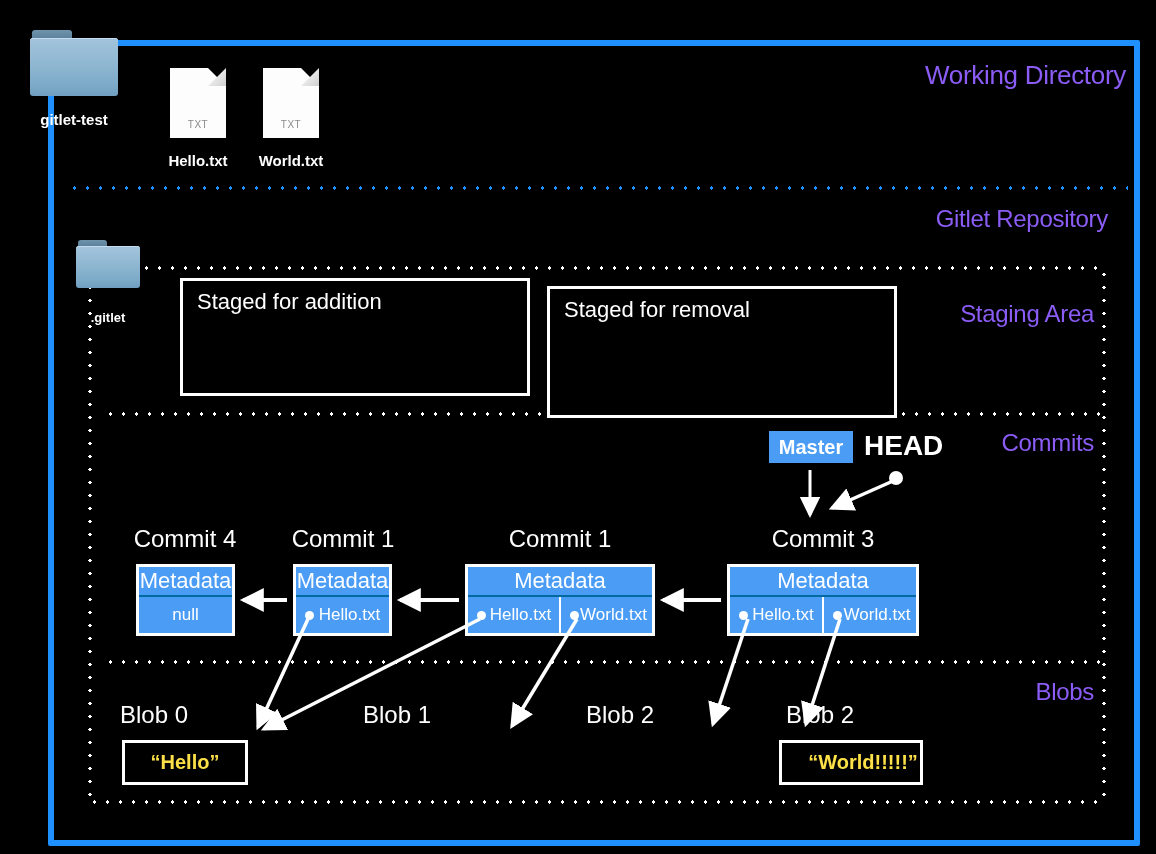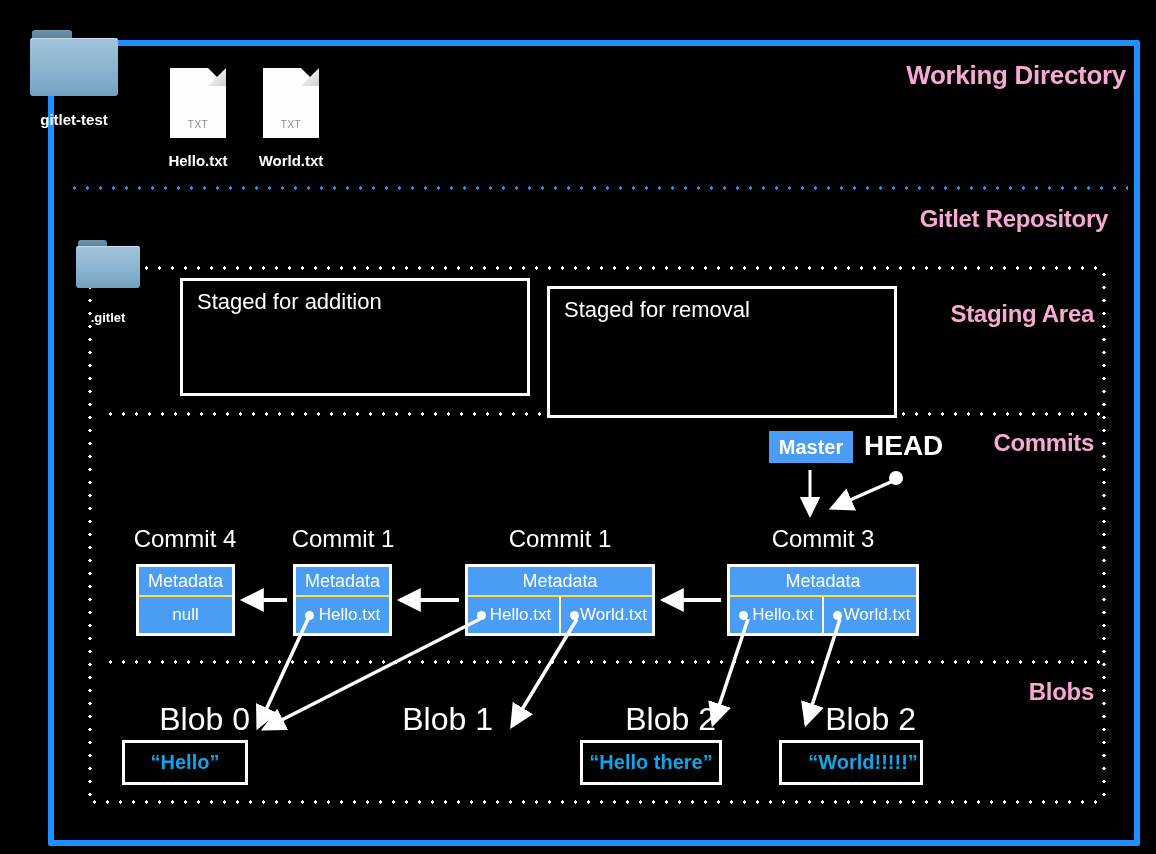--- a/index.html
+++ b/index.html
@@ -26,21 +26,21 @@
   .dots-v{
     position:absolute;width:4px;
     background-image:radial-gradient(circle, currentColor 1.6px, transparent 1.8px);
     background-size:4px 13px;background-repeat:repeat-y;
   }
   .blue-dots{color:#1e90ff;}
   .white-dots{color:#ffffff;}
 
   
   .section-title{
-    position:absolute;font-weight:bold;color:#f9a8d4;white-space:nowrap;
+    position:absolute;font-weight:normal;color:#8b5cf6;white-space:nowrap;
     letter-spacing:-0.3px;
   }
   #title-working{right:30px;top:60px;font-size:26px;}
   #title-repo{right:48px;top:205px;font-size:24px;}
   #title-staging{right:62px;top:300px;font-size:24px;}
   #title-commits{right:62px;top:429px;font-size:24px;}
   #title-blobs{right:62px;top:678px;font-size:24px;}
 
   
   .folder{position:absolute;}
@@ -124,46 +124,46 @@
   #label-commit2{left:485px;top:525px;width:150px;}
   #label-commit3{left:748px;top:525px;width:150px;}
 
   
   .commit{
     position:absolute;border:3px solid #fff;box-sizing:border-box;background:#4a9cf5;
     display:flex;flex-direction:column;
   }
   .commit .meta{
     flex:0 0 28px;display:flex;align-items:center;justify-content:center;
-    font-size:18px;color:#fff;border-bottom:2px solid #fde047;
+    font-size:22px;color:#fff;border-bottom:2px solid #0369a1;
   }
   .commit .files{flex:1;display:flex;}
   .commit .cell{
     flex:1;display:flex;align-items:center;justify-content:center;
     font-size:17px;color:#fff;position:relative;white-space:nowrap;
   }
   .commit .cell + .cell{border-left:2px solid #fff;}
   .commit .cell.with-dot{padding-left:14px;}
   .commit .cell.with-dot::before{
     content:"";position:absolute;left:9px;top:50%;margin-top:-4px;
     width:9px;height:9px;border-radius:50%;background:#fff;
   }
   #commit0{left:136px;top:564px;width:99px;height:72px;}
   #commit1{left:293px;top:564px;width:99px;height:72px;}
   #commit2{left:465px;top:564px;width:190px;height:72px;}
   #commit3{left:727px;top:564px;width:192px;height:72px;}
 
   
   .blob-label{
-    position:absolute;font-size:32px;color:#fff;text-align:right;white-space:nowrap;
+    position:absolute;font-size:24px;color:#fff;text-align:left;white-space:nowrap;
   }
   .blob-box{
     position:absolute;border:3px solid #fff;background:#000;box-sizing:border-box;
     display:flex;align-items:center;justify-content:center;
-    font-weight:bold;font-size:20px;color:#0ea5e9;white-space:nowrap;
+    font-weight:bold;font-size:20px;color:#fde047;white-space:nowrap;
   }
   #label-blob0{left:120px;top:701px;width:130px;}
   #blob0{left:122px;top:740px;width:126px;height:45px;}
   #label-blob1{left:363px;top:701px;width:130px;}
   #blob1{left:365px;top:740px;width:126px;height:45px;}
   #label-blob2{left:586px;top:701px;width:130px;}
   #blob2{left:580px;top:740px;width:142px;height:45px;}
   #label-blob3{left:786px;top:701px;width:130px;}
   #blob3{left:779px;top:740px;width:144px;height:45px;padding-left:24px;}
 
@@ -262,21 +262,20 @@
     <div class="files">
       <div class="cell with-dot">Hello.txt</div>
       <div class="cell with-dot">World.txt</div>
     </div>
   </div>
 
   <div class="blob-label" id="label-blob0">Blob 0</div>
   <div class="blob-box" id="blob0">“Hello”</div>
   <div class="blob-label" id="label-blob1">Blob 1</div>
   <div class="blob-label" id="label-blob2">Blob 2</div>
-  <div class="blob-box" id="blob2">“Hello there”</div>
   <div class="blob-label" id="label-blob3">Blob 2</div>
   <div class="blob-box" id="blob3">“World!!!!!”</div>
 
   <svg id="arrows" viewBox="0 0 1156 854">
     <defs>
       <marker id="ah" markerWidth="7" markerHeight="7" refX="5.2" refY="3" orient="auto">
         <path d="M0,0 L6,3 L0,6 z" fill="#fff"></path>
       </marker>
       <marker id="ah2" markerWidth="8" markerHeight="8" refX="6" refY="3.4" orient="auto">
         <path d="M0,0 L7,3.4 L0,6.8 z" fill="#fff"></path>

